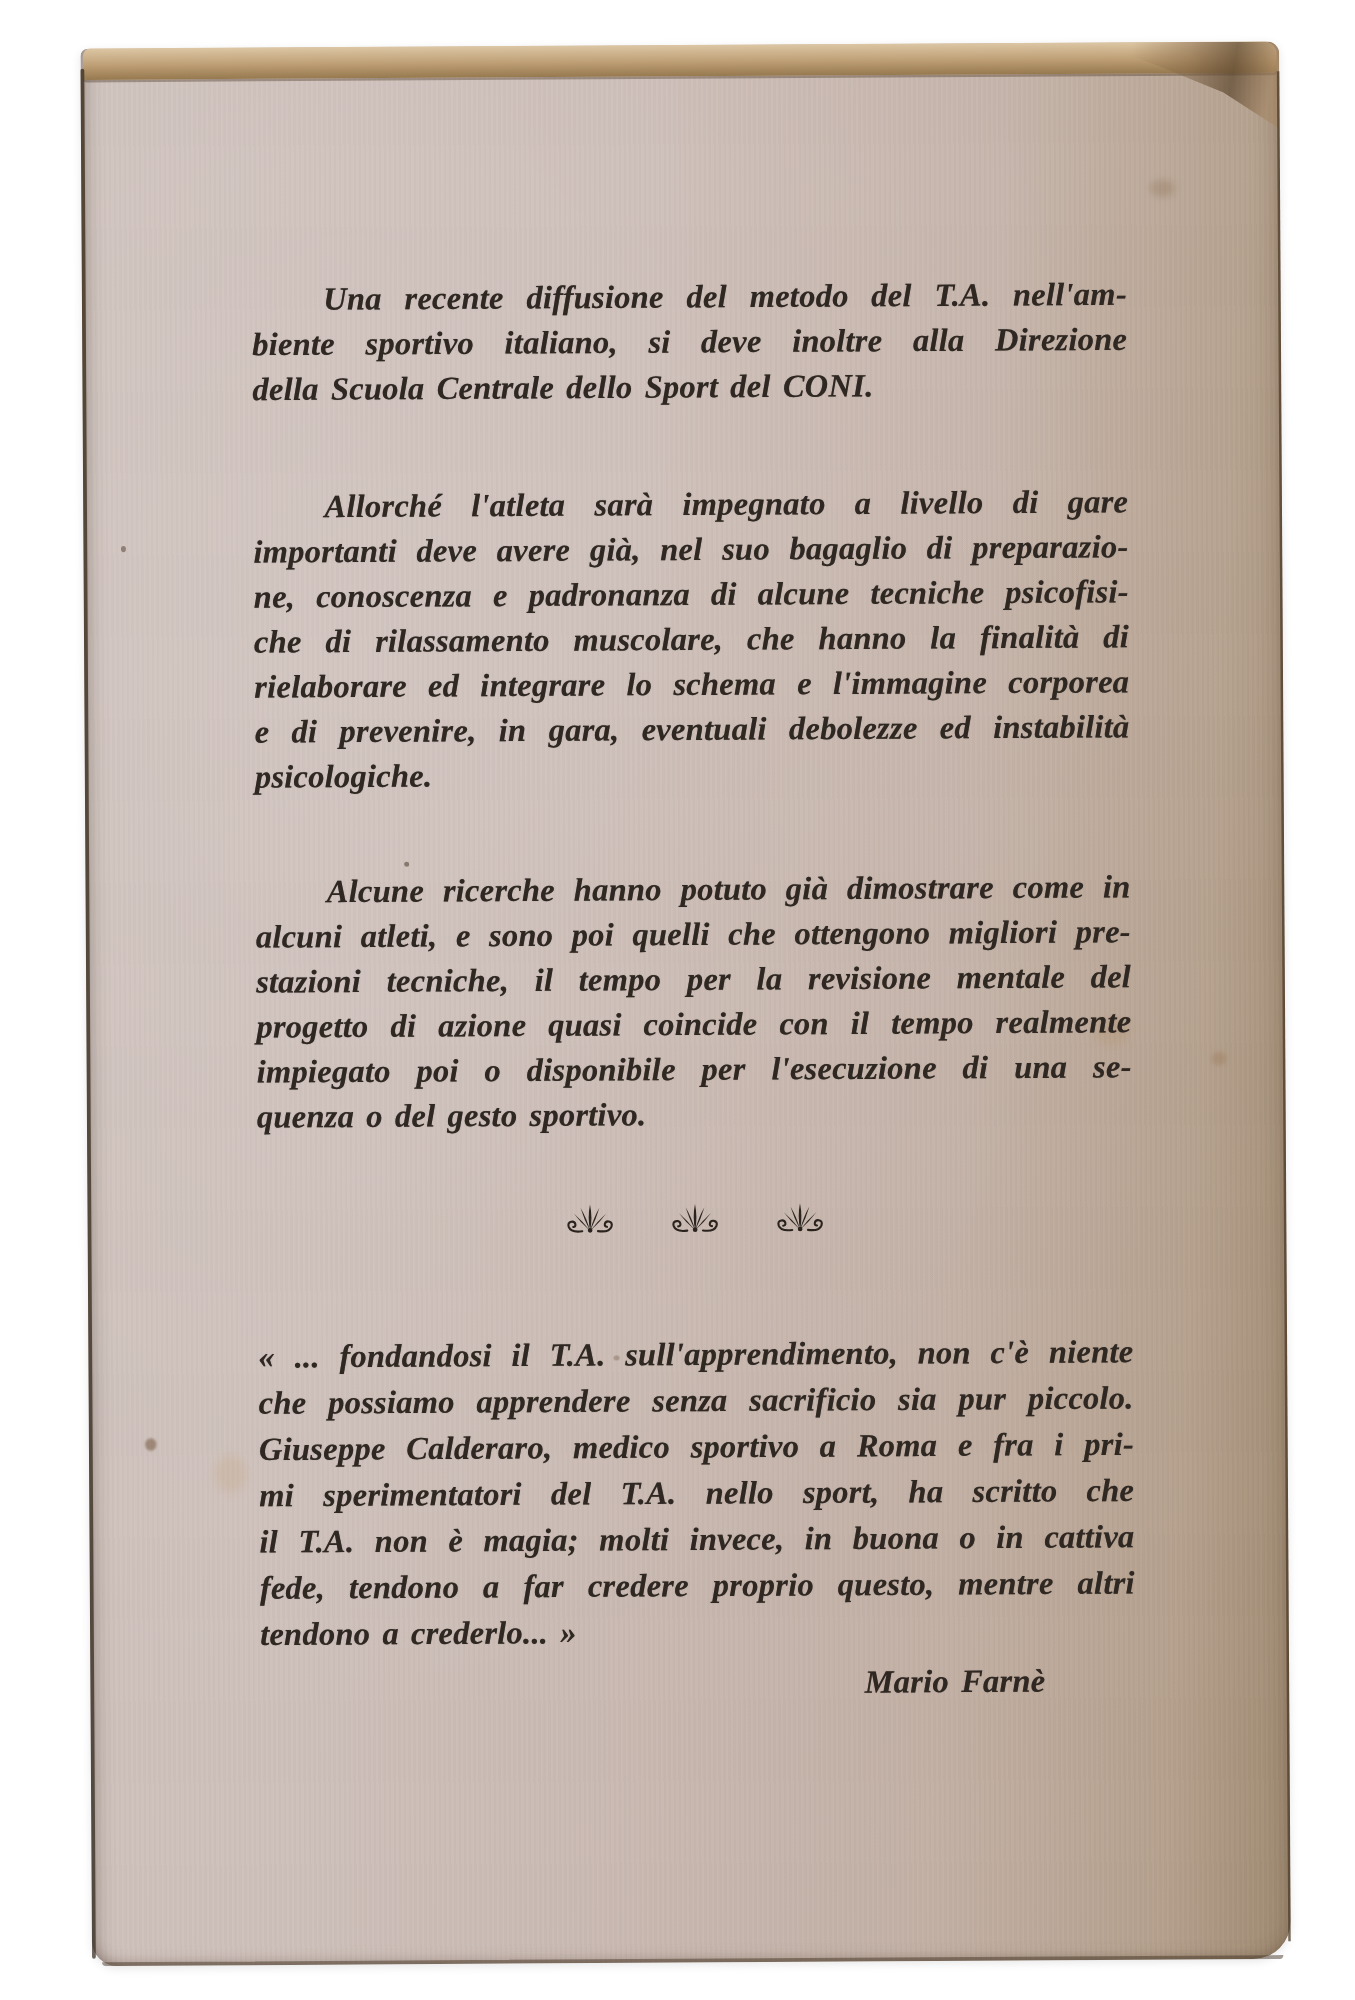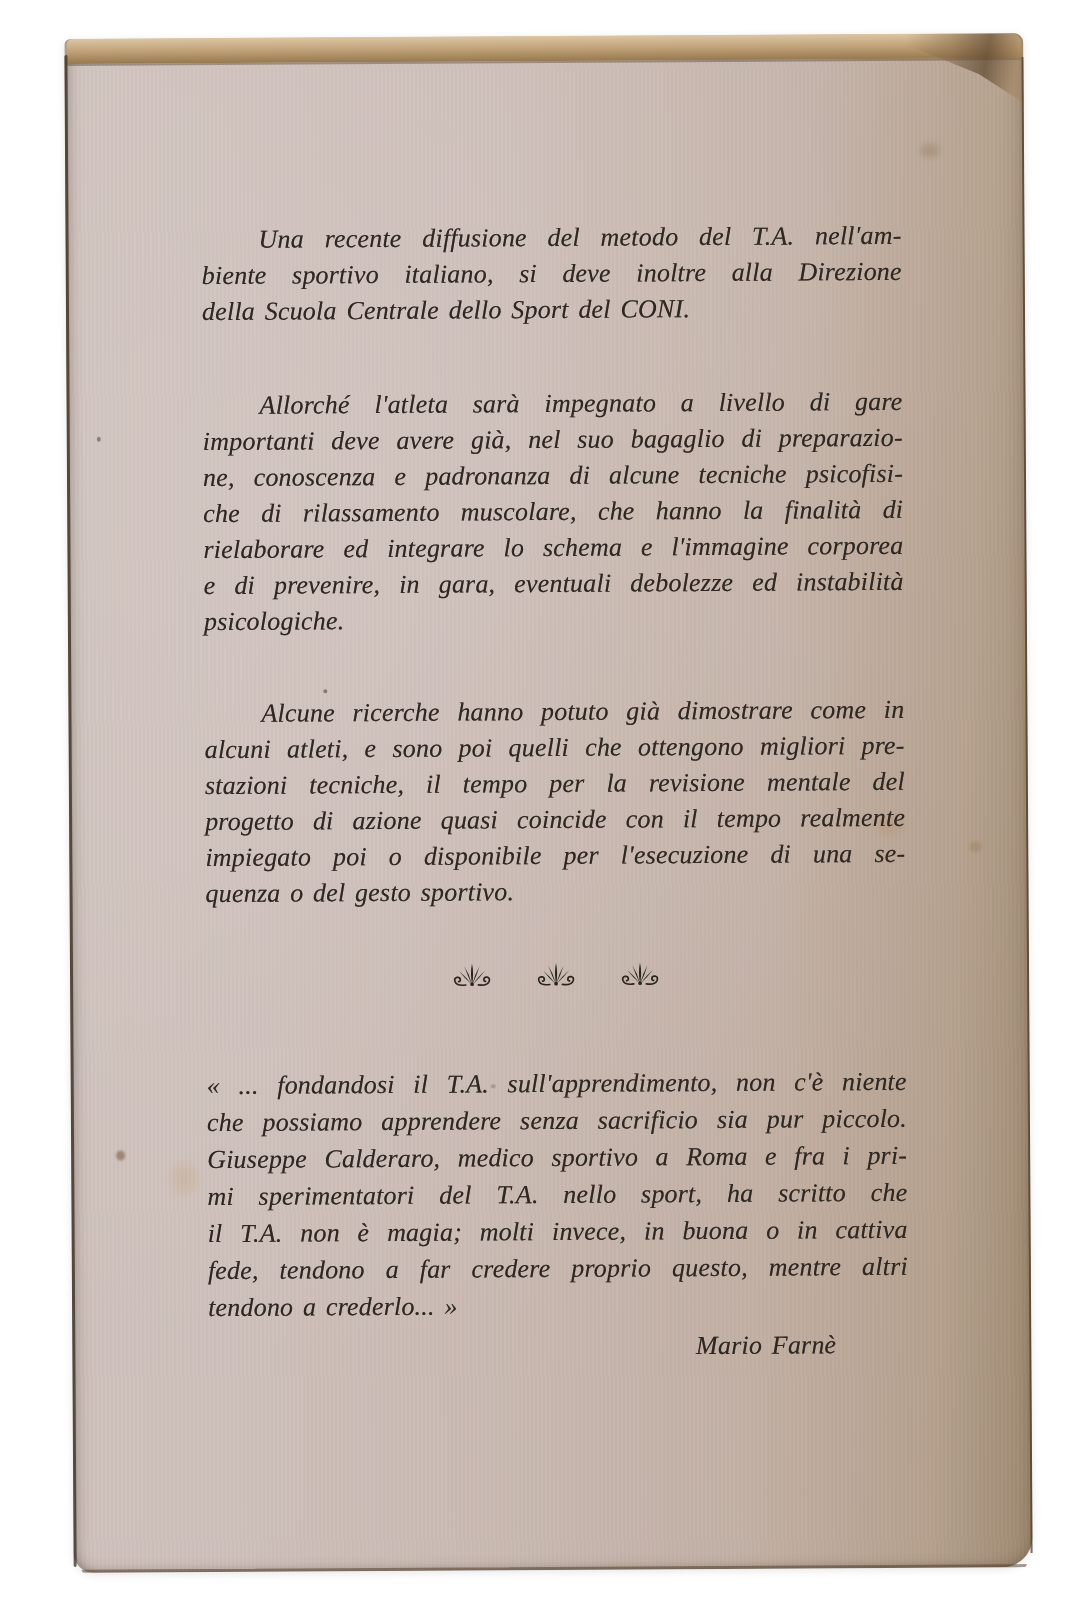--- a/index.html
+++ b/index.html
@@ -2,21 +2,21 @@
 <html><head>
 <meta charset="utf-8">
 <style>
   html, body {
     margin: 0; padding: 0;
     width: 1084px; height: 1600px;
     background: #ffffff;
     overflow: hidden;
     font-family: "Liberation Serif", serif;
   }
-  .scene { position: relative; width: 1084px; height: 1180px; background: #ffffff; }
+  .scene { position: relative; width: 1084px; height: 1180px; background: #ffffff; font-weight: bold; }
 
   .book {
     position: absolute;
     left: 69px; top: 36px;
     width: 959px; height: 1534px;
     transform: rotate(-0.35deg);
     border-radius: 6px 10px 30px 20px;
     background:
       radial-gradient(ellipse at 22% 30%, rgba(255,255,255,0.10), transparent 60%),
       radial-gradient(ellipse at 70% 85%, rgba(140,110,80,0.07), transparent 55%),

